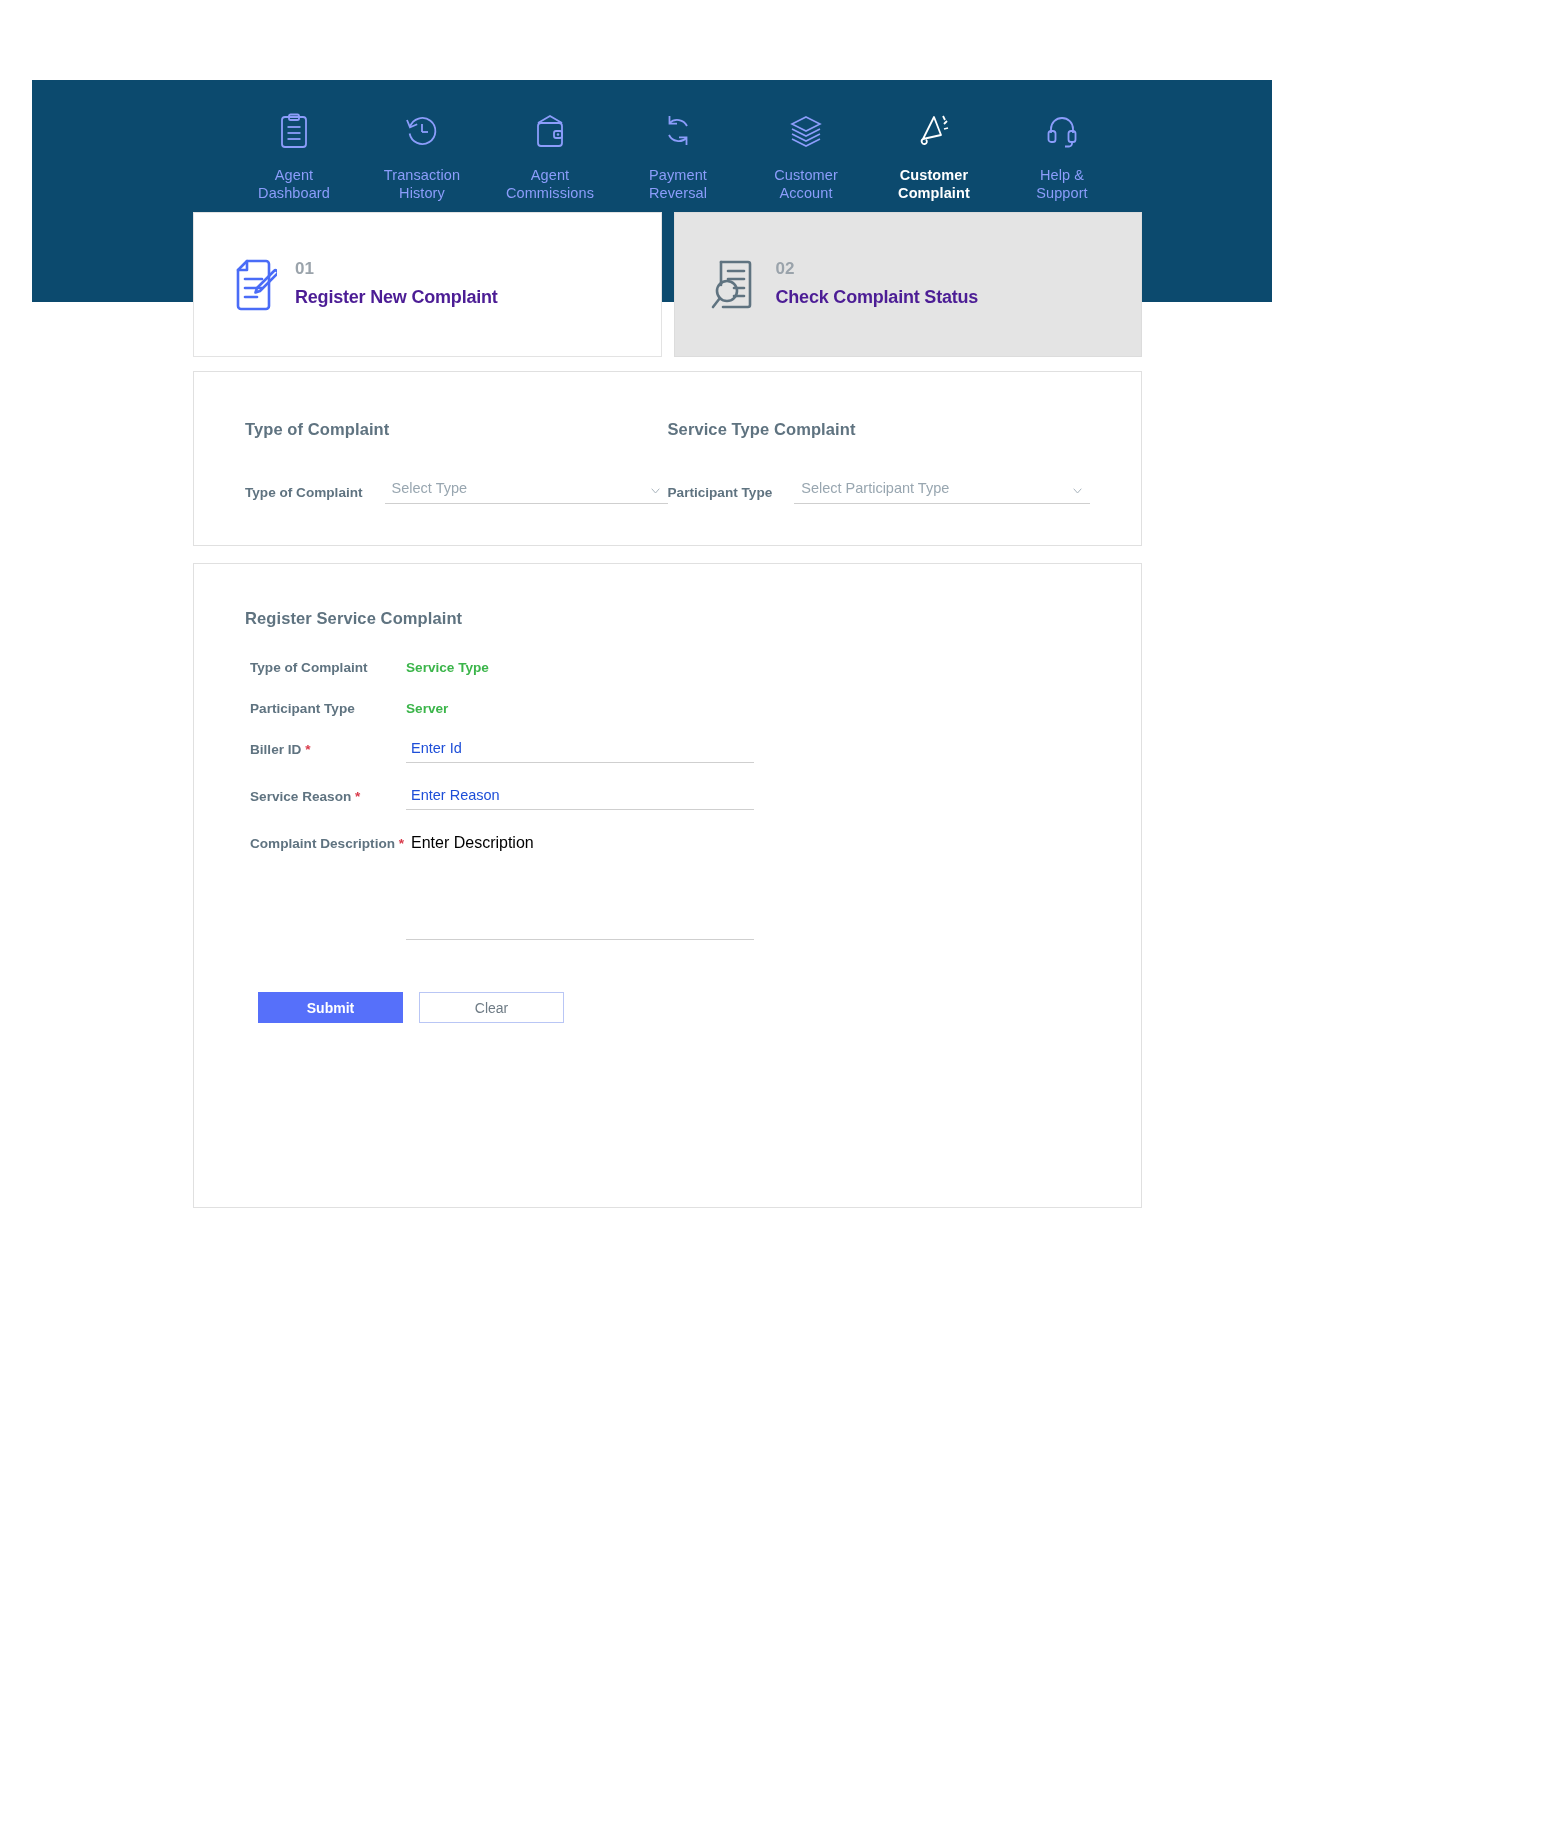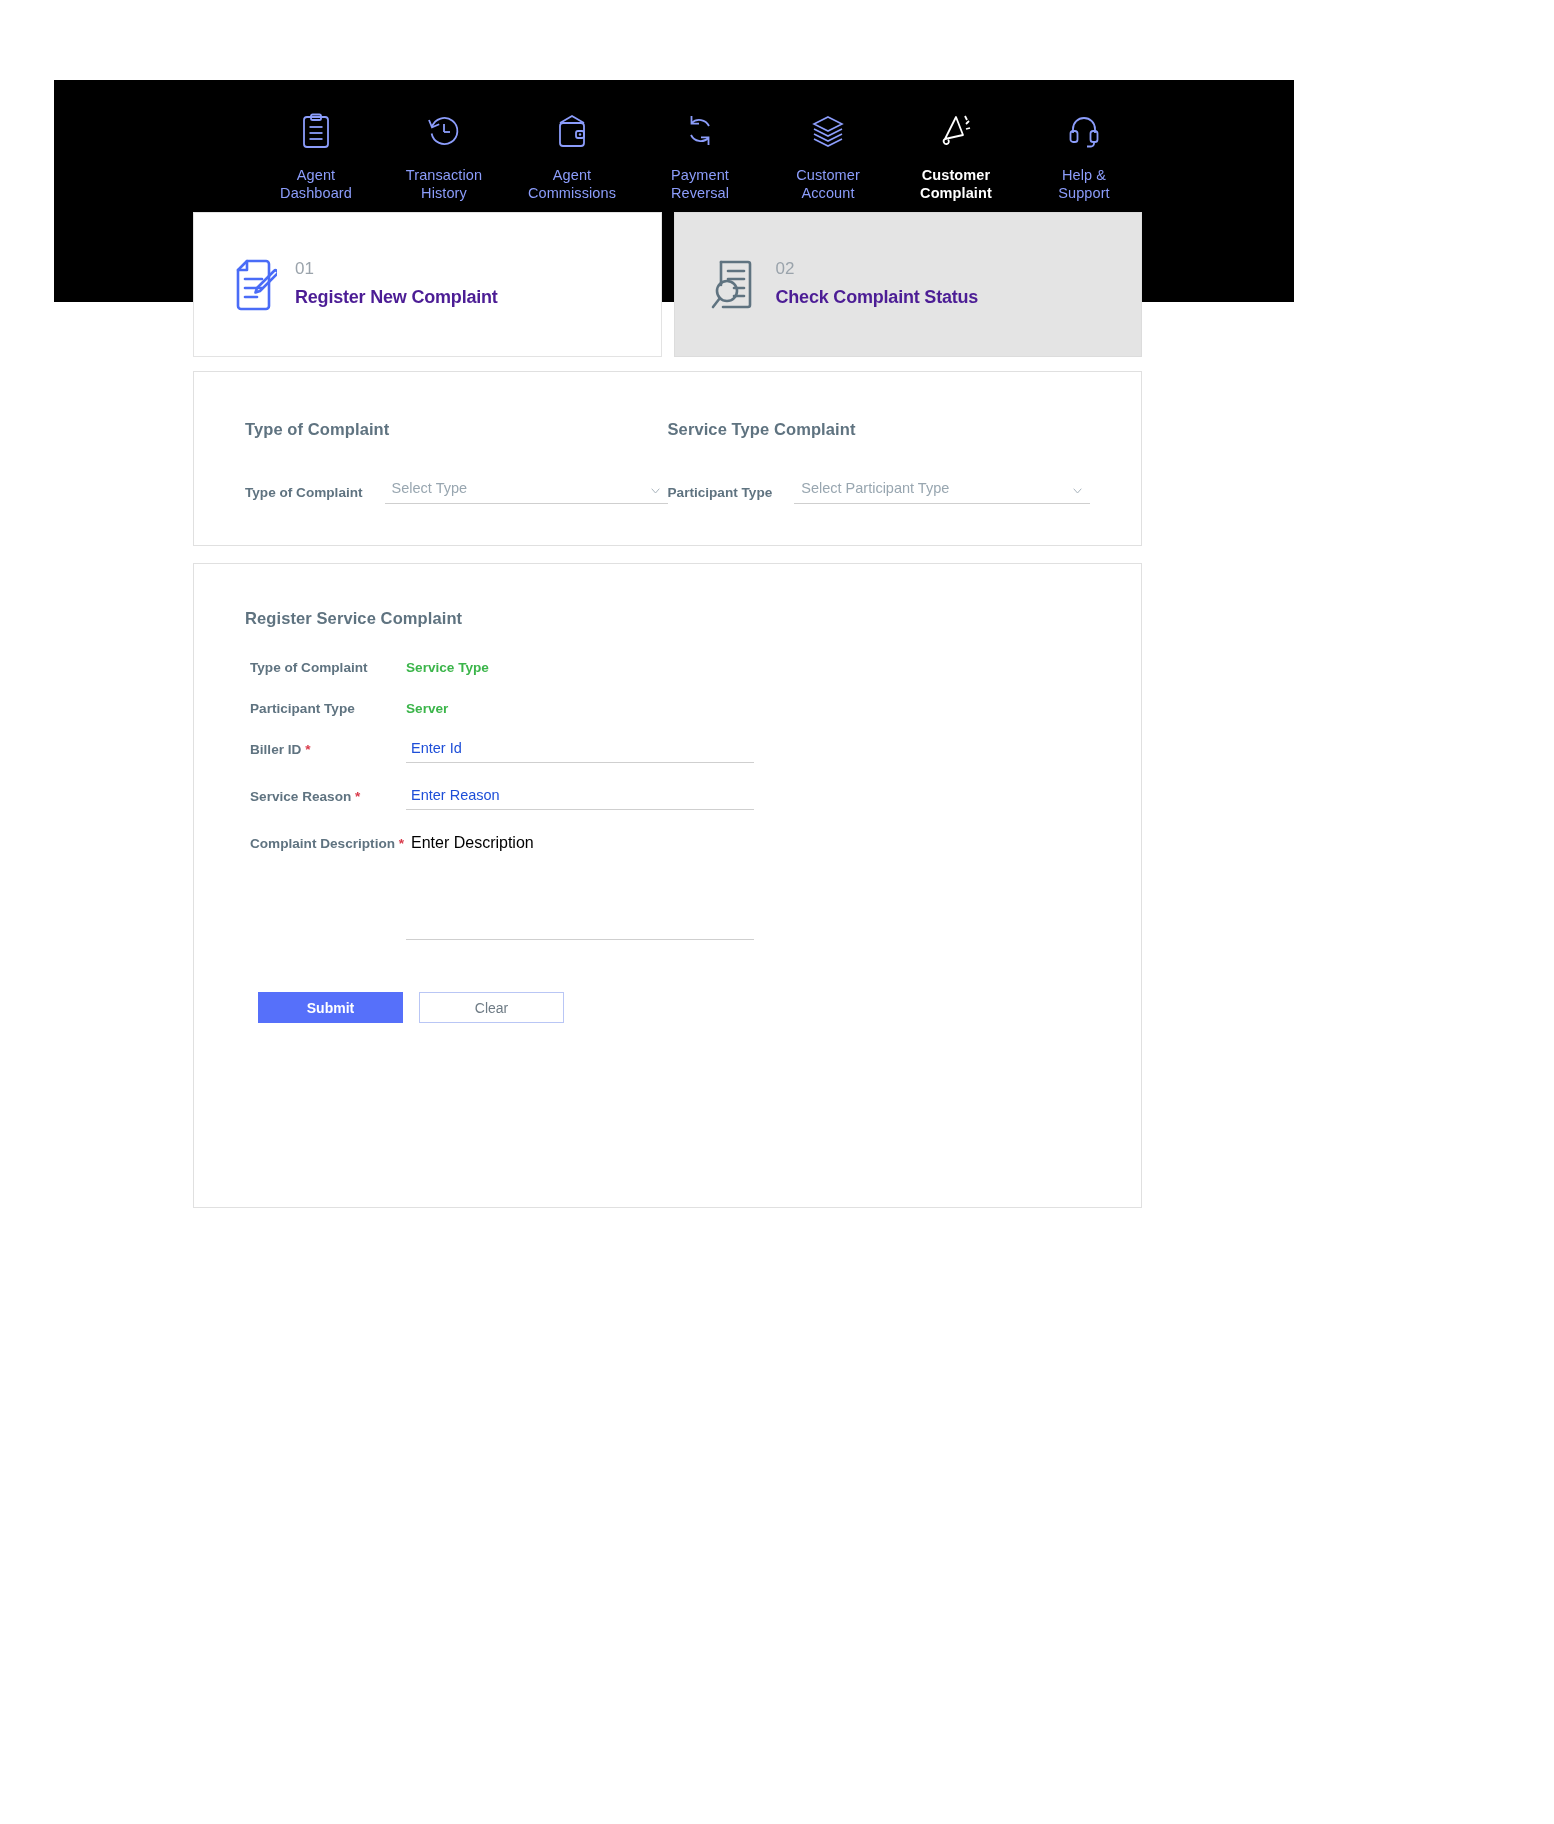--- a/index.html
+++ b/index.html
@@ -12,25 +12,25 @@
   .page {
     position: relative;
     width: 1554px;
     height: 1824px;
     overflow: hidden;
   }
 
   
   .navbar {
     position: absolute;
-    left: 54px;
+    left: 32px;
     top: 80px;
     width: 1240px;
     height: 222px;
-    background: #000000;
+    background: #0c4a6e;
   }
   .nav-items {
     display: flex;
     align-items: flex-start;
     padding-top: 30px;
     padding-left: 198px;
     gap: 0;
   }
   .nav-item {
     width: 128px;
@@ -94,21 +94,21 @@
     display: flex;
     align-items: center;
     justify-content: center;
   }
   .tab-text { display: flex; flex-direction: column; justify-content: center; }
   .tab-num {
     font-size: 17px;
     color: #9aa3ab;
     line-height: 22px;
     margin-bottom: 2px;
-    font-weight: normal;
+    font-weight: bold;
   }
   .tab-title {
     font-size: 18px;
     font-weight: bold;
     color: #4c1d95;
     line-height: 30px;
     letter-spacing: -0.2px;
   }
 
   

